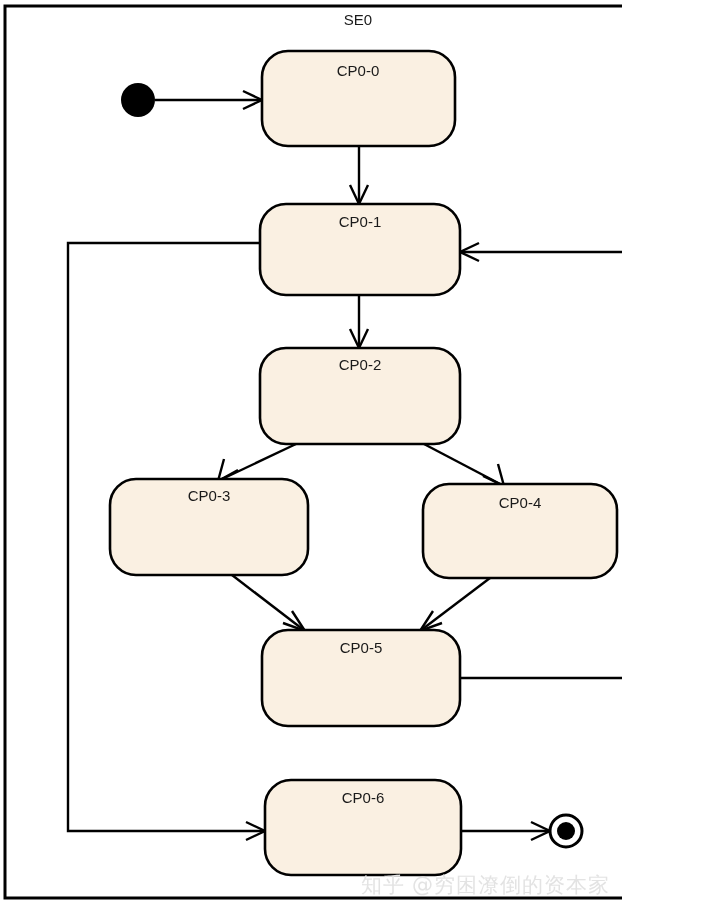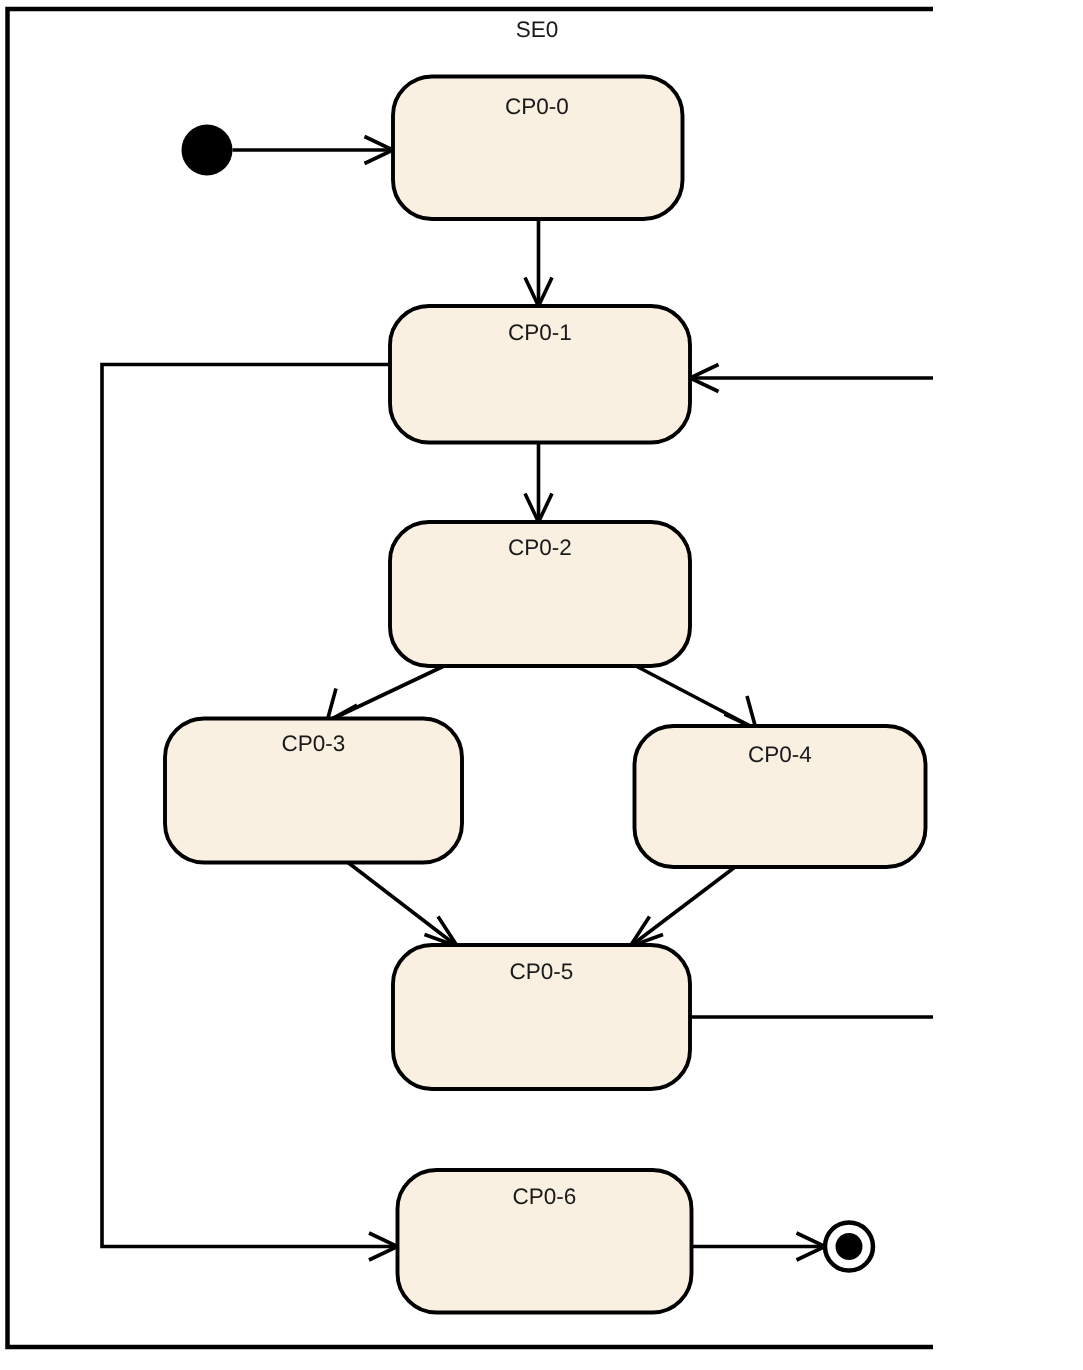--- a/index.html
+++ b/index.html
@@ -185,14 +185,18 @@
 
     <circle class="initial-node" cx="138" cy="100" r="17"></circle>
 
     <g>
       <circle class="final-outer" cx="566" cy="831" r="16"></circle>
       <circle class="final-inner" cx="566" cy="831" r="9"></circle>
     </g>
 
   </svg>
 
+  <div class="watermark">
+    <span>知乎</span>
+    <span>@穷困潦倒的资本家</span>
+  </div>
 
 </div>
 
 </body></html>

